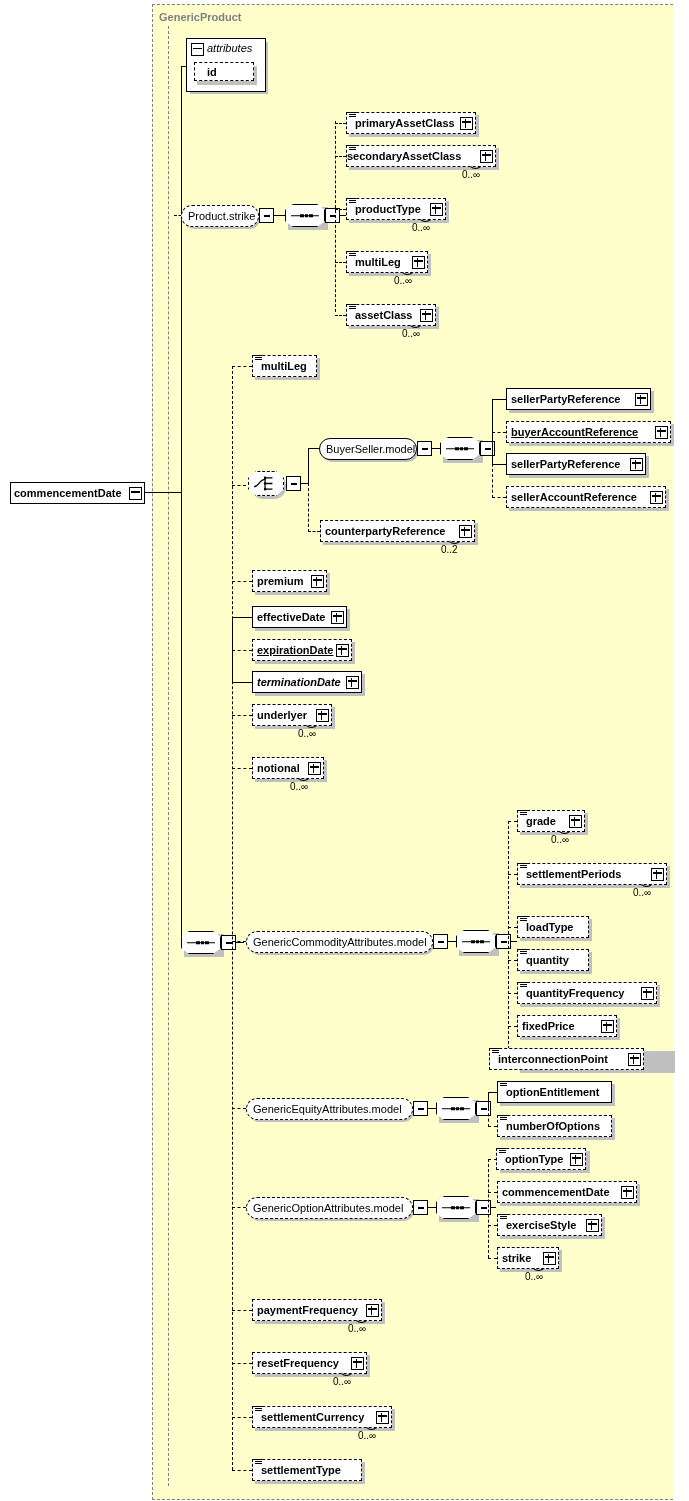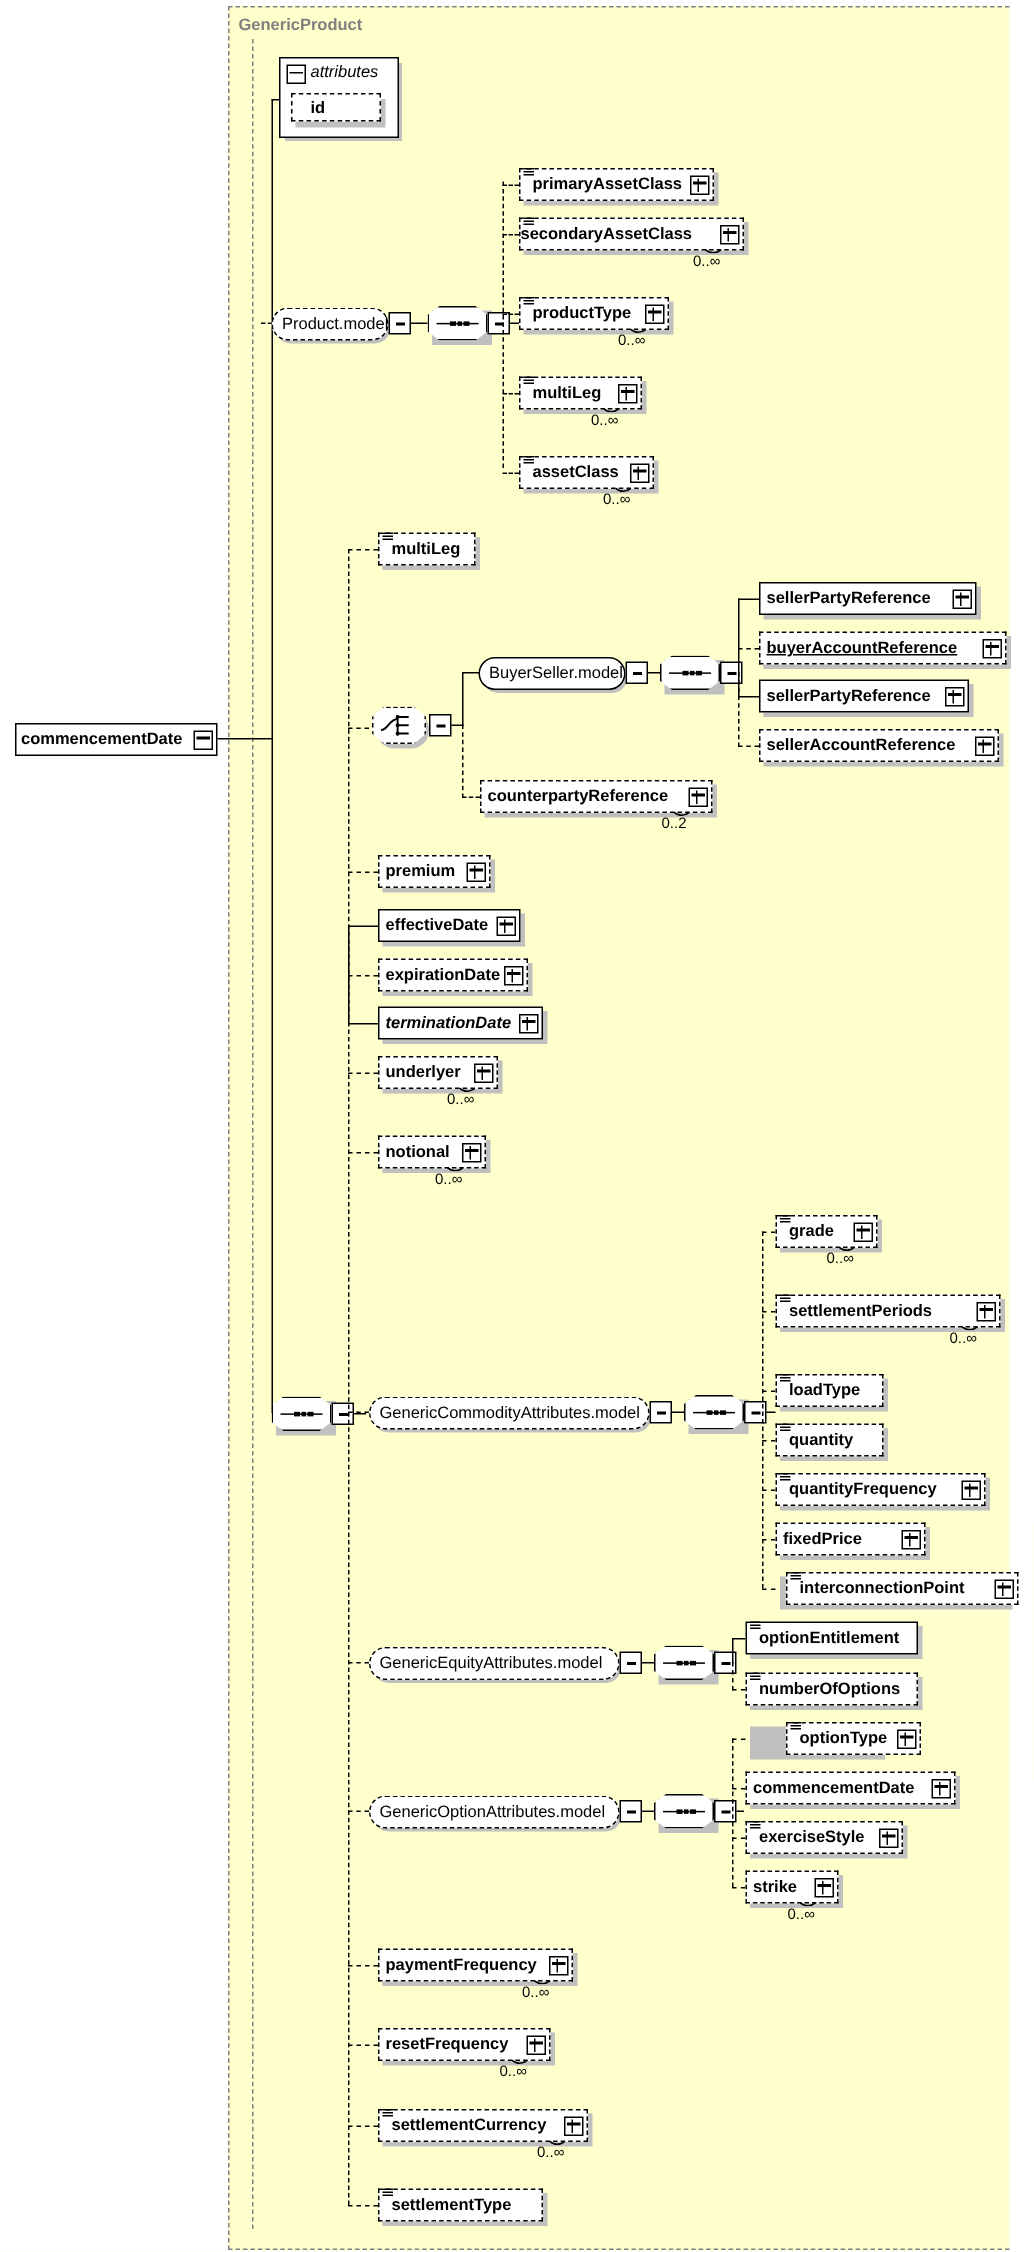--- a/index.html
+++ b/index.html
@@ -97,21 +97,21 @@
     <span class="atitle" style="left:20px;top:3px;">attributes</span>
   </div>
   <div class="sh" style="left:197px;top:66px;width:60px;height:19px;"></div>
   <div class="node dashed" style="left:194px;top:62px;width:60px;height:19px;background:#fff;">
     <span class="node-label" style="padding-left:12px;">id</span>
   </div>
 
   <div class="dl dh" style="left:174px;top:215px;width:12px;"></div>
   <div class="sh" style="left:184px;top:208px;width:76px;height:21px;border-radius:10px;"></div>
   <div class="model" style="left:181px;top:205px;width:78px;">
-    <span class="mlabel">Product.model</span>
+    <span class="mlabel">Product.strike</span>
   </div>
   <div class="node solid" style="left:259px;top:208px;width:15px;height:15px;border-width:1.5px;padding:0;justify-content:center;">
     <span class="exp" style="margin:0;border:none;width:8px;height:8px;"></span>
   </div>
   <div class="ln h" style="left:274px;top:215px;width:11px;"></div>
 
   <div class="sh" style="left:288px;top:207px;width:40px;height:23px;"></div>
   <div class="comp comp-oct" style="left:285px;top:204px;">
     <span class="seqline"></span>
     <span class="seqdot" style="left:14px;"></span>
@@ -225,21 +225,21 @@
         <span class="exp plus" style="margin-left: auto;"></span>
       </div>
       <div class="ln h" style="left: 232px; top: 617px; width: 20px;"></div>
       <div class="sh" style="left: 255px; top: 609px; width: 95px; height: 22px;"></div>
       <div class="node solid" style="left: 252px; top: 606px; width: 95px;">
         <span class="node-label" style="padding-left: 4px;">effectiveDate</span>
         <span class="exp plus" style="margin-left: auto;"></span>
       </div>
       <div class="dl dh" style="left: 232px; top: 650px; width: 20px;"></div>
       <div class="sh" style="left: 255px; top: 642px; width: 100px; height: 22px;"></div>
-      <div class="node dashed" style="left: 252px; top: 639px; width: 100px;">
+      <div class="node dashed" style="left: 252px; top: 639px; width: 100px; text-decoration: underline;">
         <span class="node-label" style="padding-left: 4px;">expirationDate</span>
         <span class="exp plus" style="margin-left: auto;"></span>
       </div>
       <div class="ln h" style="left: 232px; top: 682px; width: 20px;"></div>
       <div class="sh" style="left: 255px; top: 674px; width: 110px; height: 22px;"></div>
       <div class="node solid" style="left: 252px; top: 671px; width: 110px; font-style: italic;">
         <span class="node-label" style="padding-left: 4px;">terminationDate</span>
         <span class="exp plus" style="margin-left: auto;"></span>
       </div>
       <div class="dl dh" style="left: 232px; top: 715px; width: 20px;"></div>
@@ -461,21 +461,21 @@
         <span class="exp plus" style="margin-left: auto;"></span>
       </div>
       <div class="dl dh" style="left: 508px; top: 1026px; width: 9px;"></div>
       <div class="sh" style="left: 520px; top: 1018px; width: 100px; height: 22px;"></div>
       <div class="node dashed" style="left: 517px; top: 1015px; width: 100px;">
         <span class="node-label" style="padding-left: 4px;">fixedPrice</span>
         <span class="exp plus" style="margin-left: auto;"></span>
       </div>
       <div class="dl dh" style="left: 508px; top: 1059px; width: 9px;"></div>
       <div class="sh" style="left: 520px; top: 1051px; width: 155px; height: 22px;"></div>
-      <div class="node dashed" style="left: 524px; top: 1048px; width: 155px;">
+      <div class="node dashed" style="left: 489px; top: 1048px; width: 155px;">
         <span class="ticon">
           <i></i>
           <i></i>
           <i></i>
         </span>
         <span class="node-label" style="padding-left: 8px;">interconnectionPoint</span>
         <span class="exp plus" style="margin-left: auto;"></span>
       </div>
     </div>
 
@@ -540,21 +540,21 @@
     <span class="seqdot" style="left:23px;"></span>
   </div>
   <div class="node solid" style="left:476px;top:1200px;width:15px;height:15px;justify-content:center;">
     <span class="exp" style="margin:0;border:none;width:8px;height:8px;"></span>
   </div>
   <div class="dl dv" style="left:488px;top:1159px;height:99px;"></div>
   <div class="ln h" style="left:491px;top:1207px;width:5px;"></div>
   <div id="option-children">
       <div class="dl dh" style="left: 488px; top: 1159px; width: 9px;"></div>
       <div class="sh" style="left: 500px; top: 1151px; width: 90px; height: 22px;"></div>
-      <div class="node dashed" style="left: 524px; top: 1148px; width: 90px;">
+      <div class="node dashed" style="left: 496px; top: 1148px; width: 90px;">
         <span class="ticon">
           <i></i>
           <i></i>
           <i></i>
         </span>
         <span class="node-label" style="padding-left: 8px;">optionType</span>
         <span class="exp plus" style="margin-left: auto;"></span>
       </div>
       <div class="dl dh" style="left: 488px; top: 1192px; width: 9px;"></div>
       <div class="sh" style="left: 500px; top: 1184px; width: 140px; height: 22px;"></div>

